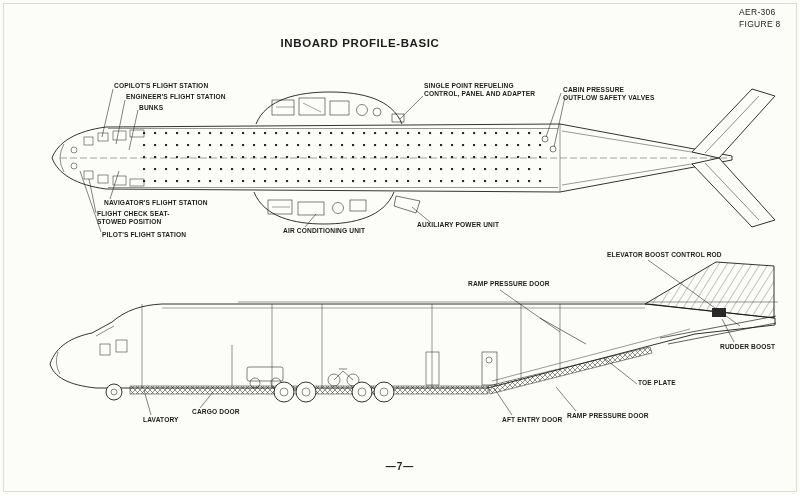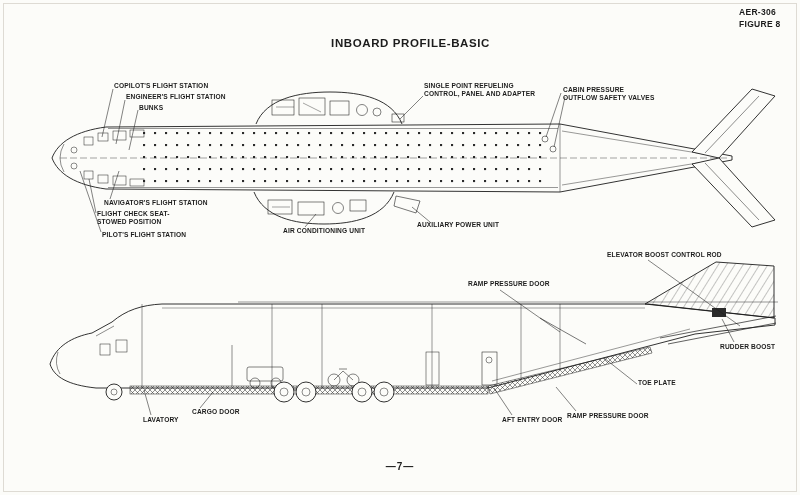--- a/index.html
+++ b/index.html
@@ -8,25 +8,25 @@
     background:#fcfcf9; color:#1c1c1c;
     font-family:"Liberation Sans", sans-serif;
   }
   .scan-border { position:absolute; inset:3px; border:1px solid #dedbd4; pointer-events:none; }
   .art { position:absolute; left:0; top:0; }
   .callout {
     position:absolute; font-size:6.6px; line-height:7.6px; font-weight:700;
     letter-spacing:0.15px; white-space:pre-line; color:#1c1c1c;
   }
   .doc-ref {
-    position:absolute; top:7px; left:739px; font-size:8.5px; font-weight:700;
+    position:absolute; top:7px; left:739px; font-size:8.5px; font-weight:400;
     line-height:11.5px; letter-spacing:0.3px;
   }
   .fig-title {
-    position:absolute; top:37px; left:230px; width:260px; text-align:right;
+    position:absolute; top:37px; left:230px; width:260px; text-align:center;
     font-size:11.5px; font-weight:700; letter-spacing:0.6px;
   }
   .page-num {
     position:absolute; top:461px; left:350px; width:100px; text-align:center;
     font-size:10px; font-weight:700; letter-spacing:1px;
   }
 </style>
 </head>
 <body>
 

